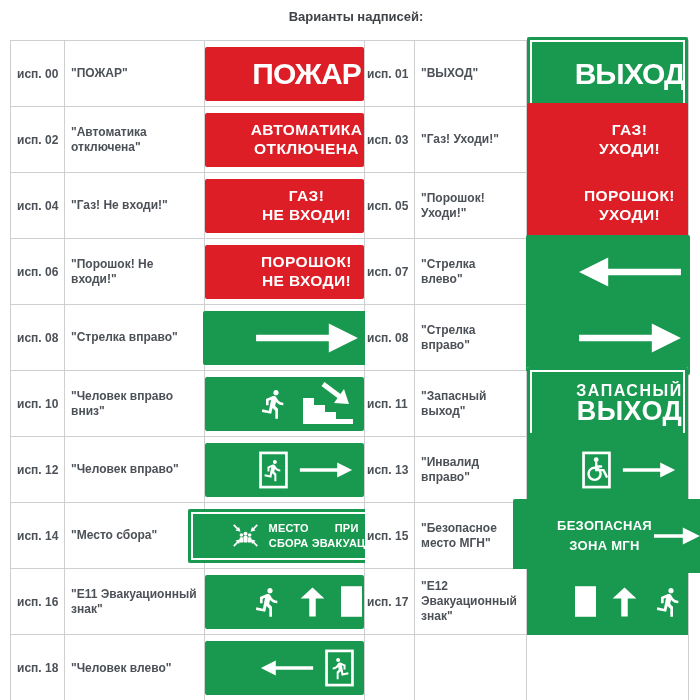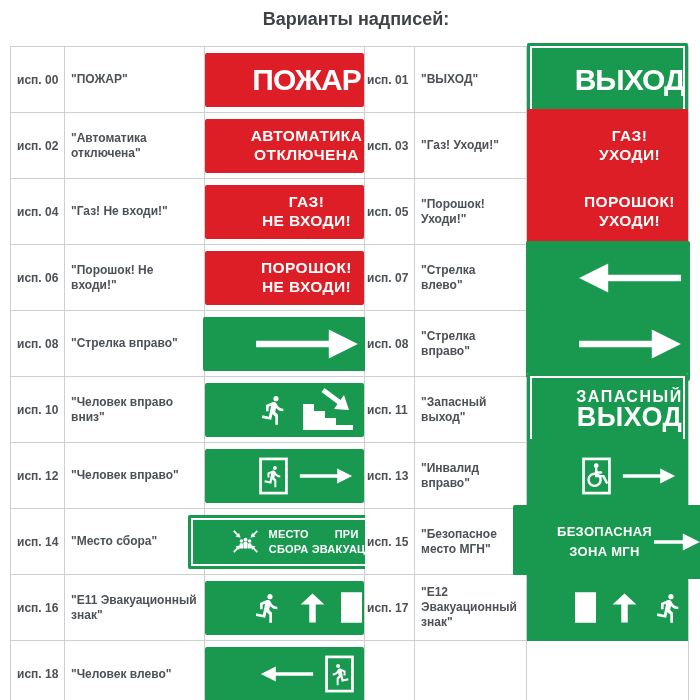--- a/index.html
+++ b/index.html
@@ -1,17 +1,17 @@
 <!DOCTYPE html>
 <html><head>
 <meta charset="utf-8">
 <style>
   html,body{margin:0;padding:0;background:#ffffff;}
   body{width:700px;height:700px;overflow:hidden;font-family:"Liberation Sans",sans-serif;}
-  .page-title{margin:9px 0 5px 12px;text-align:center;font-size:18px;font-weight:bold;color:#3f4347;}
+  .page-title{margin:9px 0 5px 12px;text-align:center;font-size:13px;font-weight:bold;color:#3f4347;}
   .tbl{margin-left:10px;width:677px;border:1px solid #cfcfcf;display:grid;
        grid-template-columns:54px 140px 160px 50px 112px 161px;grid-auto-rows:66px;background:#fff;margin-top:16px;}
   .cell{border-right:1px solid #cfcfcf;border-bottom:1px solid #cfcfcf;display:flex;align-items:center;box-sizing:border-box;background:#fff;}
   .cell:nth-child(6n){border-right:none;}
   .tbl > .cell:nth-last-child(-n+6){border-bottom:none;}
   .c-code{padding-left:6px;font-size:12px;font-weight:bold;color:#4c5157;}
   .c-code.tight{padding-left:2px;}
   .c-label{padding:4px 6px;font-size:12px;font-weight:bold;color:#4c5157;line-height:1.25;}
   .c-sign{justify-content:center;}
   .sign{width:150px;height:54px;display:flex;align-items:center;justify-content:center;gap:10px;border-radius:2px;color:#fff;padding-left:44px;}

